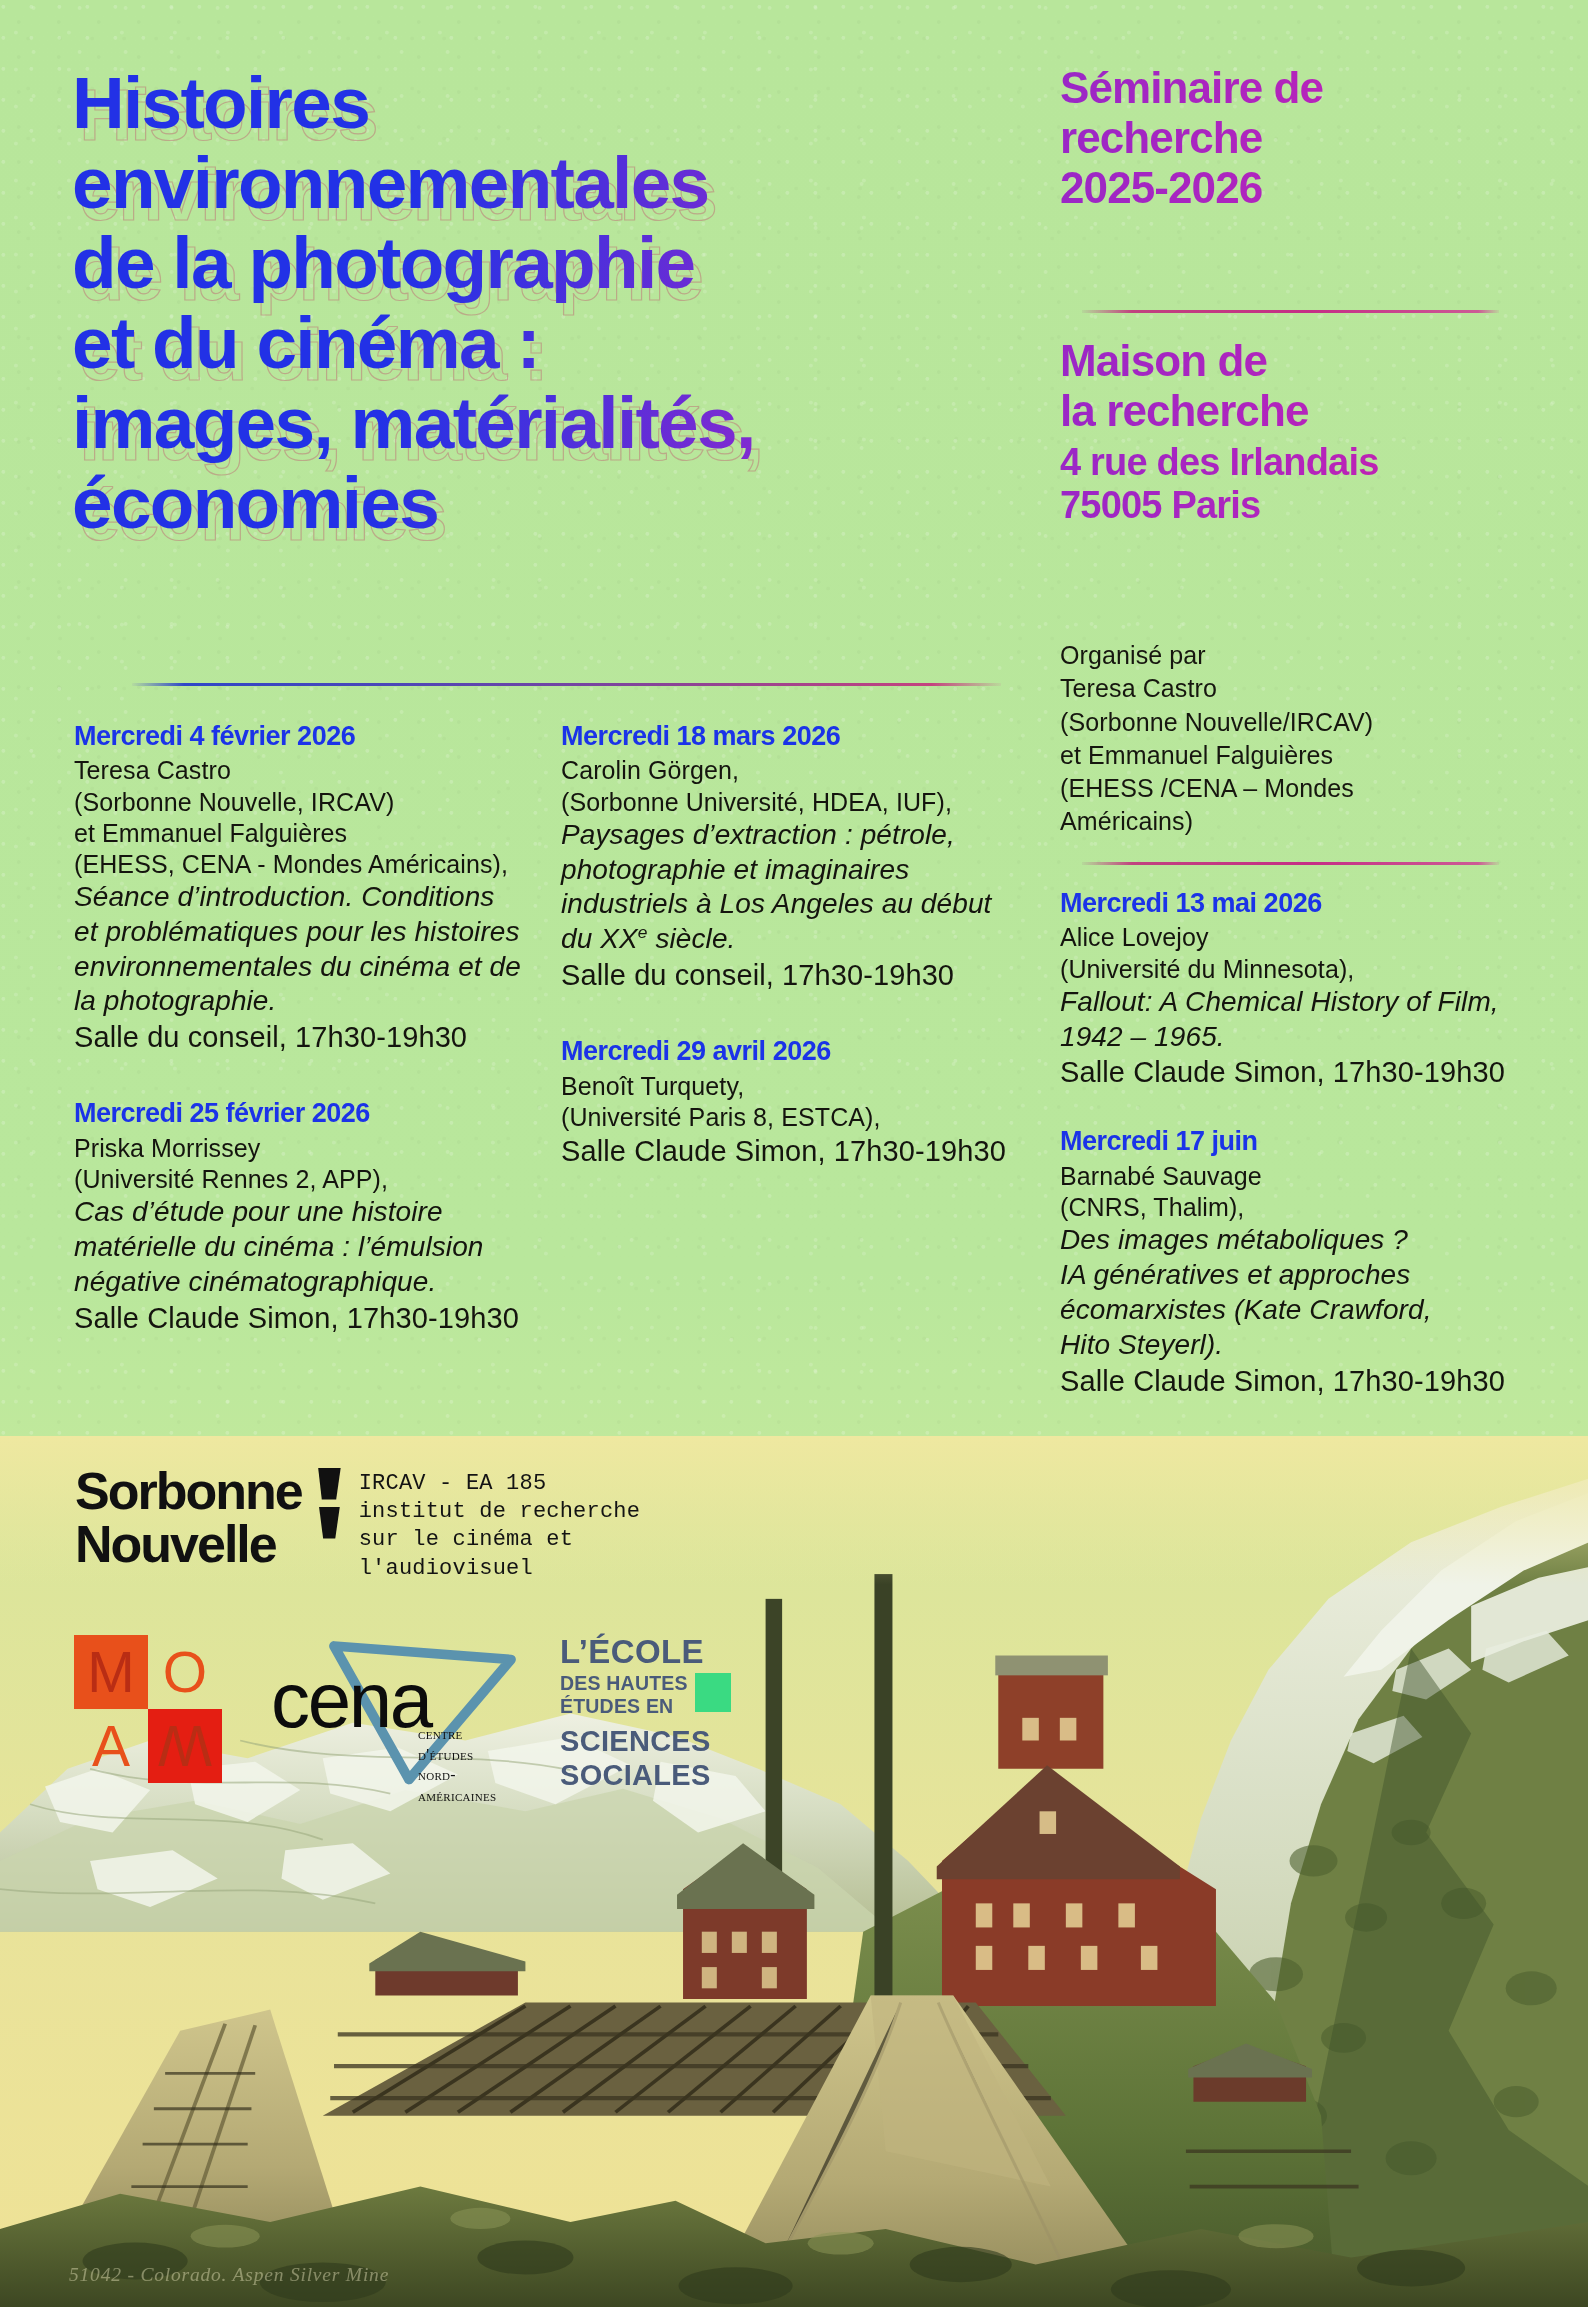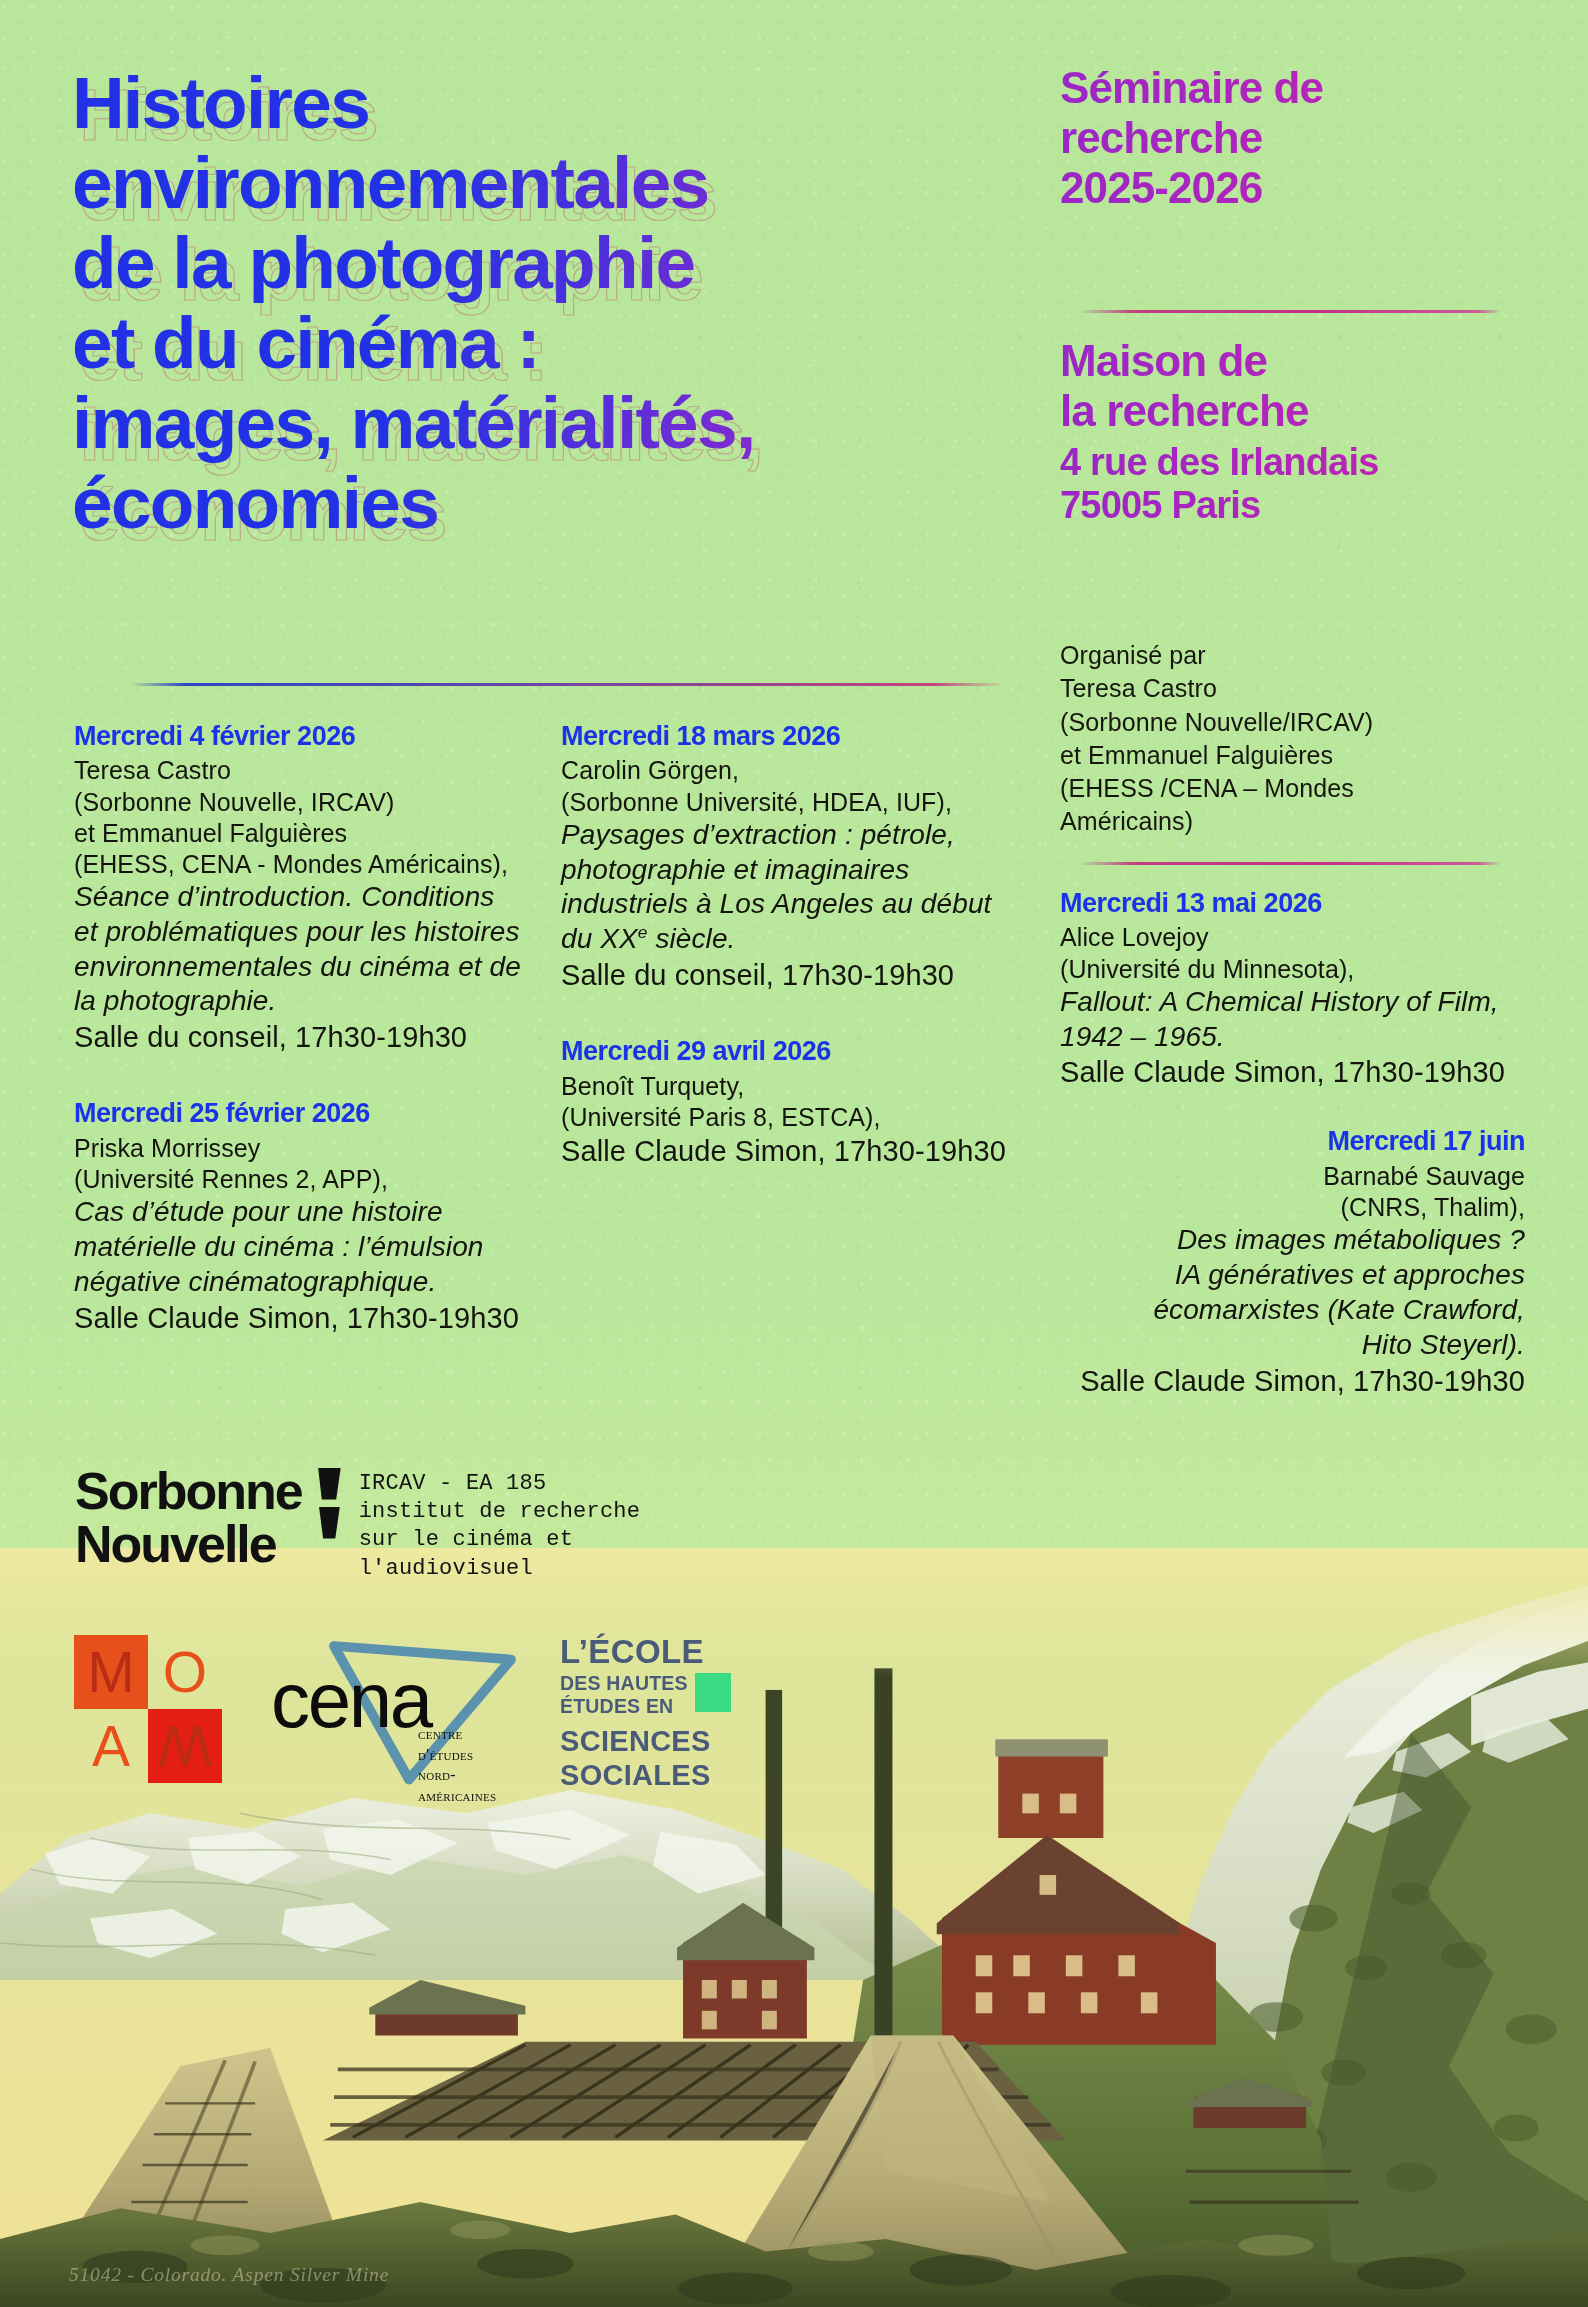--- a/index.html
+++ b/index.html
@@ -181,21 +181,21 @@
     font-family:"Liberation Sans", sans-serif; font-weight:400;
   }
   #cena-sub {
     position:absolute; left:147px; top:89px;
     font-family:"Liberation Serif", serif;
     font-size:15.8px; line-height:1.3; color:#101010; white-space:pre-line;
     font-variant:small-caps; letter-spacing:0.3px;
   }
 
   
-  #photo { position:absolute; left:0; right:0; bottom:0; height:759px; overflow:hidden; }
+  #photo { position:absolute; left:0; right:0; bottom:0; height:871px; overflow:hidden; }
   #photo svg { display:block; width:100%; height:100%; }
   #photo-caption {
     position:absolute; left:69px; bottom:21px;
     font-family:"Liberation Serif", serif;
     font-size:19.5px; color:rgba(245,240,200,.42); letter-spacing:0.8px;
     font-style:italic;
   }
 </style>
 </head>
 <body>
@@ -287,21 +287,21 @@
 
   <div class="col" id="col-3">
     <div class="event">
       <div class="event-date">Mercredi 13 mai 2026</div>
       <div class="event-people">Alice Lovejoy
 (Université du Minnesota),</div>
       <div class="event-title">Fallout: A Chemical History of Film,
 1942 – 1965.</div>
       <div class="event-venue">Salle Claude Simon, 17h30-19h30</div>
     </div>
-    <div class="event" style="margin-top:32px;text-align:right;">
+    <div class="event" style="margin-top:32px;">
       <div class="event-date">Mercredi 17 juin</div>
       <div class="event-people">Barnabé Sauvage
 (CNRS, Thalim),</div>
       <div class="event-title">Des images métaboliques ?
 IA génératives et approches
 écomarxistes (Kate Crawford,
 Hito Steyerl).</div>
       <div class="event-venue">Salle Claude Simon, 17h30-19h30</div>
     </div>
   </div>

